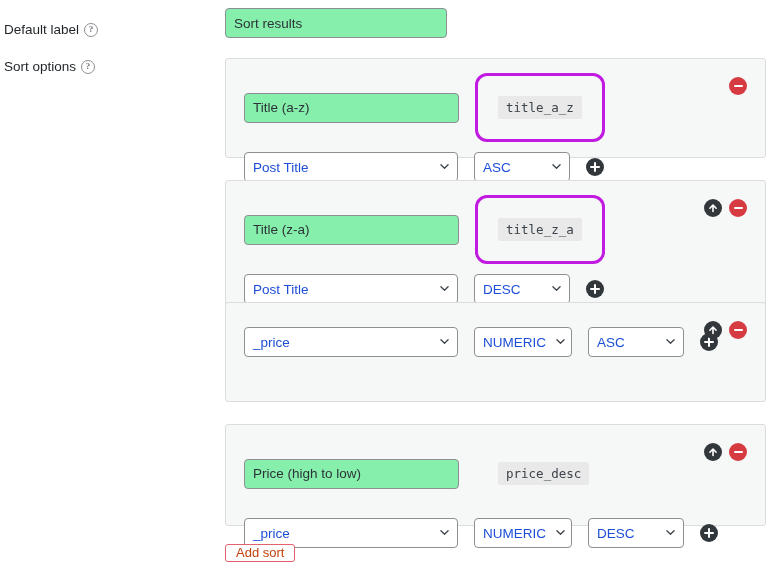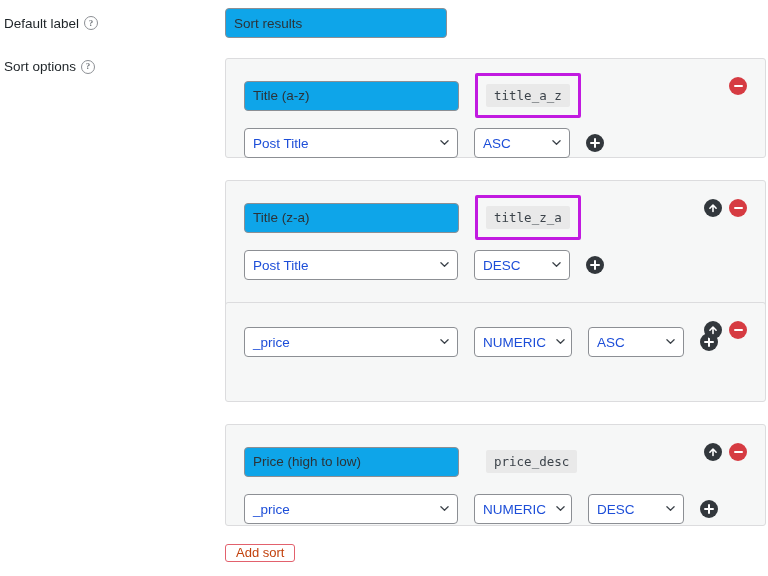--- a/index.html
+++ b/index.html
@@ -12,21 +12,21 @@
     height: 576px;
     font-family: "Liberation Sans", sans-serif;
     font-size: 13px;
     color: #1d2327;
     overflow: hidden;
     position: relative;
   }
 
   .field-row {
     display: flex;
-    align-items: center;
+    align-items: flex-end;
     position: absolute;
     left: 0;
     width: 768px;
   }
 
   .row-default-label { top: 8px; }
   .row-sort-options  { top: 58px; }
 
   .field-label {
     width: 225px;
@@ -57,21 +57,21 @@
     box-sizing: border-box;
     flex: 0 0 auto;
   }
 
   
   .text-input {
     box-sizing: border-box;
     height: 30px;
     border: 1px solid #8c8f94;
     border-radius: 4px;
-    background: #0ea5e9;
+    background: #86efac;
     color: #2c3338;
     font-family: "Liberation Sans", sans-serif;
     font-size: 13.5px;
     padding: 0 8px;
     outline: none;
     box-shadow: 0 0 0 transparent;
   }
   .default-label-input { width: 222px; }
 
   
@@ -112,22 +112,22 @@
     background: #e9e9e9;
     color: #3c434a;
     font-family: "DejaVu Sans Mono", monospace;
     font-size: 12.5px;
     padding: 4px 8px;
     border-radius: 2px;
     white-space: nowrap;
   }
   .slug-wrap {
     display: inline-flex;
-    padding: 8px;
-    border-radius: 2px;
+    padding: 20px;
+    border-radius: 12px;
     border: 3px solid transparent;
     box-sizing: border-box;
   }
   .slug-wrap.highlighted {
     border-color: #c11ae0;
   }
 
   
   .select {
     position: relative;

